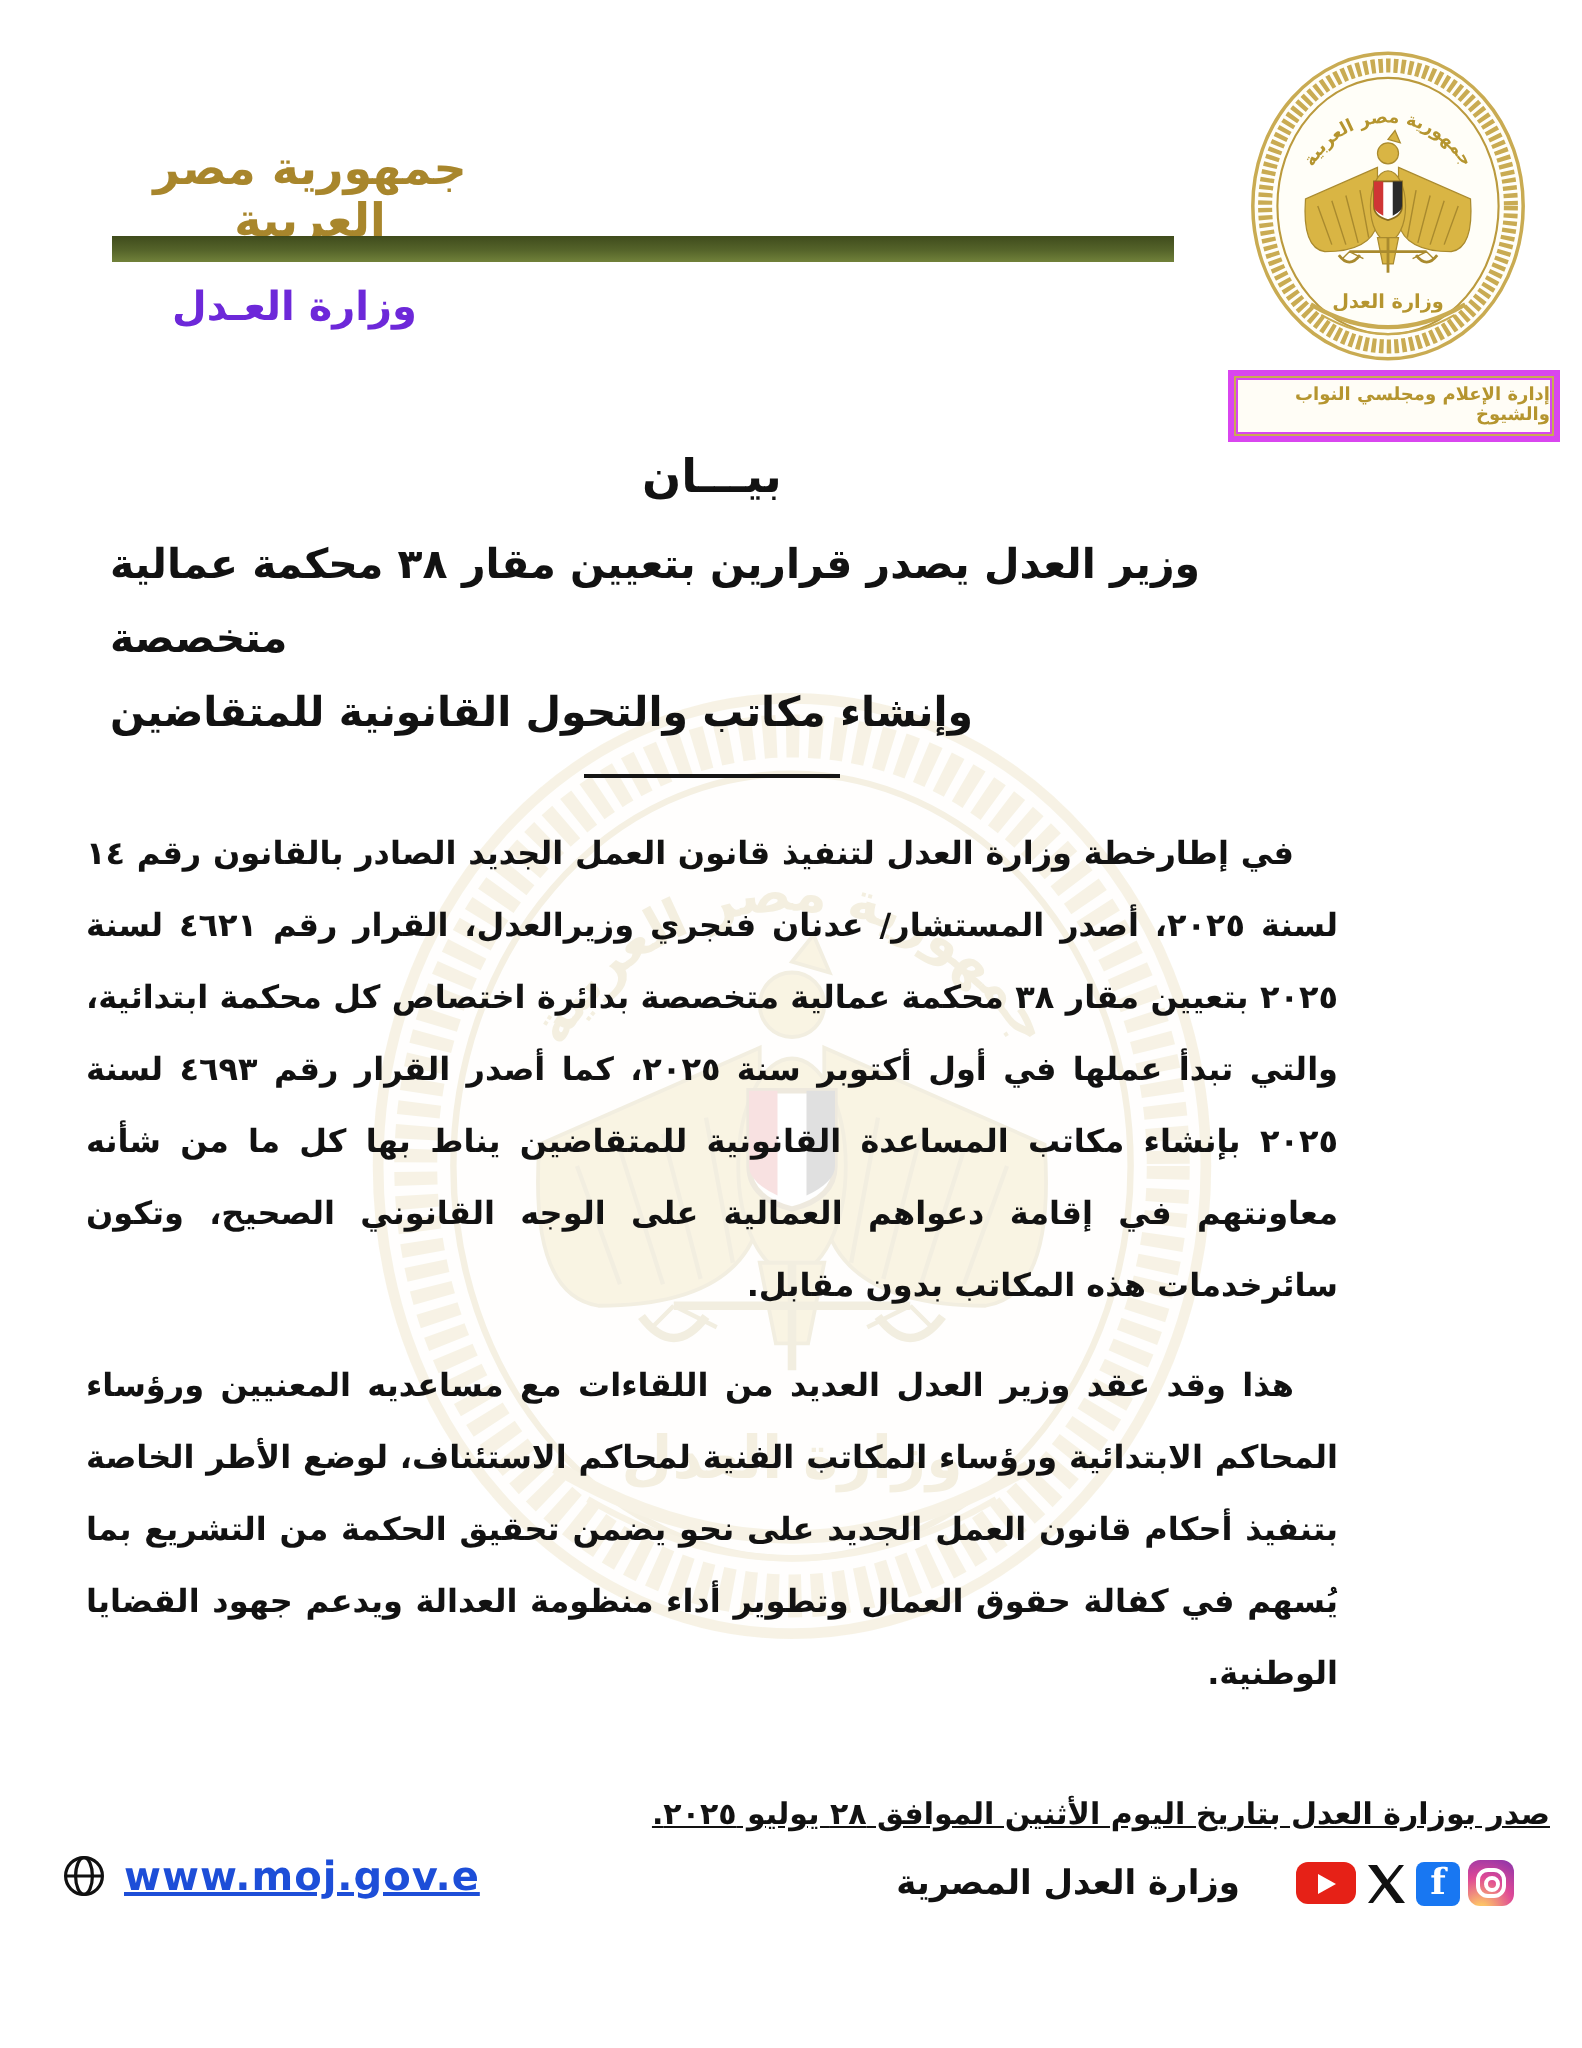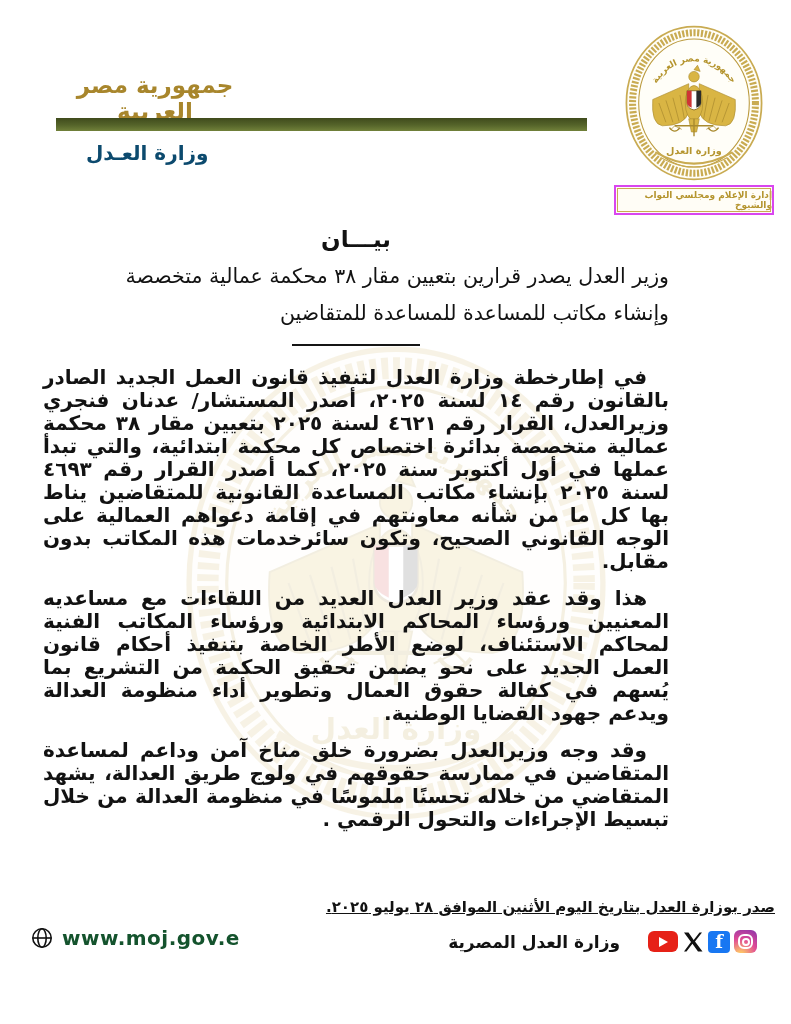--- a/index.html
+++ b/index.html
@@ -12,52 +12,52 @@
   .country-name{
     position:absolute;top:72px;left:52px;width:206px;text-align:center;
     font-size:23px;font-weight:bold;color:#a8862c;direction:rtl;
   }
   .olive-bar{
     position:absolute;top:118px;left:56px;width:531px;height:13px;
     background:linear-gradient(180deg,#3f4b1c 0%,#55642a 55%,#71813a 100%);
   }
   .ministry-name{
     position:absolute;top:141px;left:86px;font-size:20px;font-weight:bold;
-    color:#0c4a6e;direction:rtl;
+    color:#6d28d9;direction:rtl;
   }
   .seal-svg{position:absolute;top:24px;left:620px;width:148px;height:158px;}
   .dept-box{
     position:absolute;top:185px;left:614px;width:156px;height:26px;
-    border:2px solid #d946ef;outline:1px solid #c9ab52;outline-offset:-4px;
+    border:5px solid #d946ef;outline:1px solid #c9ab52;outline-offset:-4px;
     display:flex;align-items:center;justify-content:center;
     font-size:9px;font-weight:bold;color:#b5952f;direction:rtl;background:#fffdf6;
   }
   
   .watermark{
     position:absolute;top:338px;left:50%;transform:translateX(-50%);
     width:430px;height:490px;opacity:0.14;pointer-events:none;
   }
   
   .statement{position:absolute;top:214px;left:0;width:712px;padding:0 43px;box-sizing:border-box;direction:rtl;}
   .stmt-title{text-align:center;font-size:23px;font-weight:bold;margin:12px 0 6px;}
-  .headline{text-align:right;font-size:20.5px;font-weight:normal;line-height:37px;margin:0;}
+  .headline{text-align:left;font-size:20.5px;font-weight:bold;line-height:37px;margin:12px;}
   .divider{width:128px;height:2px;background:#151515;margin:12px auto 20px;}
   .body-par{
-    font-size:20px;font-weight:bold;line-height:23px;margin:0 0 14px;
+    font-size:16px;font-weight:bold;line-height:36px;margin:0 0 14px;
     text-align:justify;text-indent:22px;position:relative;z-index:2;
   }
   
   .issued-line{
     position:absolute;top:898px;right:16px;direction:rtl;
     font-size:15px;font-weight:bold;text-decoration:underline;
   }
   .footer-left{
     position:absolute;top:926px;left:30px;display:flex;align-items:center;gap:8px;
   }
-  .website-link{font-size:20px;font-weight:bold;color:#14532d;letter-spacing:0.5px;}
+  .website-link{font-size:20px;font-weight:bold;color:#1d4ed8;text-decoration:underline;letter-spacing:0.5px;}
   .footer-right{
     position:absolute;top:930px;right:34px;display:flex;align-items:center;gap:4px;direction:ltr;
   }
   .account-name{font-size:17px;font-weight:bold;direction:rtl;margin-right:24px;}
   .icon{display:inline-flex;align-items:center;justify-content:center;}
   .yt-icon{width:30px;height:21px;background:#e62117;border-radius:6px;position:relative;}
   .yt-icon::after{content:"";position:absolute;left:11px;top:5.5px;border-style:solid;border-width:5px 0 5px 9px;border-color:transparent transparent transparent #ffffff;}
   .x-icon{width:22px;height:22px;}
   .fb-icon{width:22px;height:22px;background:#1877f2;border-radius:4px;color:#fff;font-size:18px;font-weight:bold;font-family:"DejaVu Serif",serif;}
   .ig-icon{
@@ -123,25 +123,24 @@
     <div class="olive-bar"></div>
     <div class="ministry-name">وزارة العـدل</div>
     <svg class="seal-svg">
         <use href="#ministry-seal"></use>
       </svg>
     <div class="dept-box">إدارة الإعلام ومجلسي النواب والشيوخ</div>
   </div>
 
   <div class="statement">
     <div class="stmt-title">بيـــان</div>
-    <h1 class="headline"><span>وزير العدل يصدر قرارين بتعيين مقار ٣٨ محكمة عمالية متخصصة</span><br><span>وإنشاء مكاتب للمساعدة للمساعدة للمتقاضين</span></h1>
+    <h1 class="headline"><span>وزير العدل يصدر قرارين بتعيين مقار ٣٨ محكمة عمالية متخصصة</span><br><span>وإنشاء مكاتب والتحول القانونية للمتقاضين</span></h1>
     <div class="divider"></div>
     <p class="body-par">في إطارخطة وزارة العدل لتنفيذ قانون العمل الجديد الصادر بالقانون رقم ١٤ لسنة ٢٠٢٥، أصدر المستشار/ عدنان فنجري وزيرالعدل، القرار رقم ٤٦٢١ لسنة ٢٠٢٥ بتعيين مقار ٣٨ محكمة عمالية متخصصة بدائرة اختصاص كل محكمة ابتدائية، والتي تبدأ عملها في أول أكتوبر سنة ٢٠٢٥، كما أصدر القرار رقم ٤٦٩٣ لسنة ٢٠٢٥ بإنشاء مكاتب المساعدة القانونية للمتقاضين يناط بها كل ما من شأنه معاونتهم في إقامة دعواهم العمالية على الوجه القانوني الصحيح، وتكون سائرخدمات هذه المكاتب بدون مقابل.</p>
     <p class="body-par">هذا وقد عقد وزير العدل العديد من اللقاءات مع مساعديه المعنيين ورؤساء المحاكم الابتدائية ورؤساء المكاتب الفنية لمحاكم الاستئناف، لوضع الأطر الخاصة بتنفيذ أحكام قانون العمل الجديد على نحو يضمن تحقيق الحكمة من التشريع بما يُسهم في كفالة حقوق العمال وتطوير أداء منظومة العدالة ويدعم جهود القضايا الوطنية.</p>
-    <p class="body-par">وقد وجه وزيرالعدل بضرورة خلق مناخ آمن وداعم لمساعدة المتقاضين في ممارسة حقوقهم في ولوج طريق العدالة، يشهد المتقاضي من خلاله تحسنًا ملموسًا في منظومة العدالة من خلال تبسيط الإجراءات والتحول الرقمي .</p>
   </div>
 
   <div class="issued-line">صدر بوزارة العدل بتاريخ اليوم الأثنين  الموافق ٢٨ يوليو ٢٠٢٥.</div>
 
   <div class="footer-left">
     <span class="icon">
       <svg width="24" height="24" viewBox="0 0 24 24" fill="none" stroke="#111" stroke-width="1.6">
         <circle cx="12" cy="12" r="9.2"></circle>
         <ellipse cx="12" cy="12" rx="4.2" ry="9.2"></ellipse>
         <line x1="2.8" y1="12" x2="21.2" y2="12"></line>

